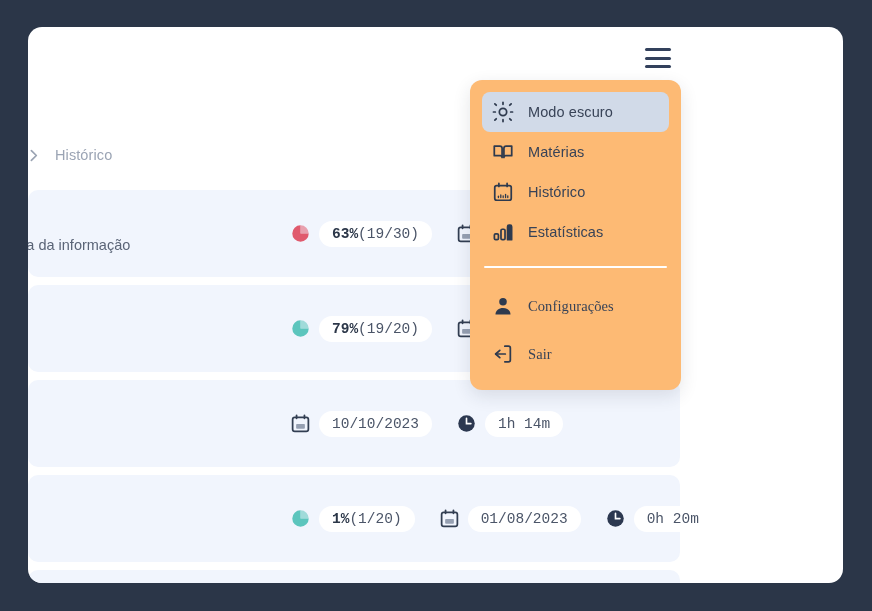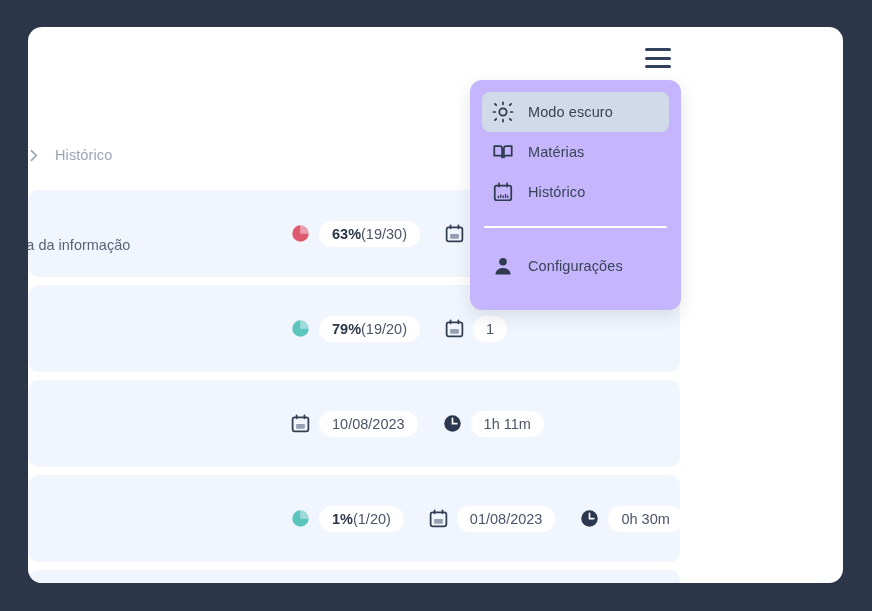--- a/index.html
+++ b/index.html
@@ -104,20 +104,21 @@
     margin-left: -32px;
   }
   .row-metrics {
     position: absolute;
     left: 262px; top: 50%;
     transform: translateY(-50%);
     display: flex;
     align-items: flex-end;
     gap: 0;
     white-space: nowrap;
+    font-family: Liberation Mono, monospace;
   }
   .metric {
     display: flex;
     align-items: center;
     gap: 8px;
     margin-right: 24px;
   }
   .pill {
     background: #ffffff;
     border-radius: 13px;
@@ -131,21 +132,21 @@
     color: #2b3648;
     font-weight: bold;
   }
   .mi { width: 21px; height: 21px; display: inline-flex; align-items: center; justify-content: center; flex: none; }
 
   
   .menu {
     position: absolute;
     left: 470px; top: 80px;
     width: 211px;
-    background: #c4b5fd;
+    background: #fdba74;
     border-radius: 12px;
     padding: 12px 12px 16px 12px;
     box-shadow: 0 6px 18px rgba(30,40,60,.12);
   }
   .menu-item {
     display: flex;
     align-items: center;
     gap: 14px;
     height: 40px;
     padding: 0 10px;
@@ -165,21 +166,21 @@
     display: inline-flex; align-items: center; justify-content: center;
     color: #2e3a4e;
     flex: none;
   }
   .menu-sep {
     height: 2px;
     background: #ffffff;
     margin: 14px 2px 18px 2px;
     border-radius: 2px;
   }
-  .menu-group-bottom .menu-item { height: 40px; }
+  .menu-group-bottom .menu-item { height: 40px; font-family: Liberation Serif, serif; }
   .menu-group-bottom .menu-item:first-child { margin-bottom: 8px; }
 </style>
 </head>
 <body>
 
 <div id="stage">
 
   <div class="app-card">
 
     <div class="topbar">
@@ -264,30 +265,30 @@
     <div class="row-metrics">
             <div class="metric">
         <span class="mi">
                 <svg width="21" height="21" viewBox="0 0 24 24" fill="none" stroke="#323e52" stroke-width="2" stroke-linecap="round">
                   <rect x="3" y="5" width="18" height="16" rx="2.4"></rect>
                   <line x1="7.5" y1="2.8" x2="7.5" y2="6"></line>
                   <line x1="16.5" y1="2.8" x2="16.5" y2="6"></line>
                   <rect x="7" y="12.5" width="10" height="5.4" rx="1" fill="#96a0b2" stroke="none"></rect>
                 </svg>
               </span>
-        <span class="pill">10/08/2023</span>
+        <span class="pill">10/10/2023</span>
       </div>
             <div class="metric">
         <span class="mi">
                 <svg width="21" height="21" viewBox="0 0 24 24">
                   <circle cx="12" cy="12" r="9.4" fill="#2c3850"></circle>
                   <path d="M12 6.2v6h5" stroke="#ffffff" stroke-width="1.9" fill="none" stroke-linecap="round"></path>
                 </svg>
               </span>
-        <span class="pill">1h 11m</span>
+        <span class="pill">1h 14m</span>
       </div>
           </div>
         </div>
         <div class="row-card">
     <div class="row-texts">
       <div class="row-title">ão</div>
       <div class="row-sub"></div>
     </div>
     <div class="row-metrics">
             <div class="metric">
@@ -310,21 +311,21 @@
               </span>
         <span class="pill">01/08/2023</span>
       </div>
             <div class="metric">
         <span class="mi">
                 <svg width="21" height="21" viewBox="0 0 24 24">
                   <circle cx="12" cy="12" r="9.4" fill="#2c3850"></circle>
                   <path d="M12 6.2v6h5" stroke="#ffffff" stroke-width="1.9" fill="none" stroke-linecap="round"></path>
                 </svg>
               </span>
-        <span class="pill">0h 30m</span>
+        <span class="pill">0h 20m</span>
       </div>
           </div>
         </div>
         <div class="row-card">
     <div class="row-texts">
       <div class="row-title"></div>
       <div class="row-sub"></div>
     </div>
     <div class="row-metrics"></div>
         </div>
@@ -369,28 +370,48 @@
                 <line x1="7" y1="16.5" x2="7" y2="18"></line>
                 <line x1="9.6" y1="15.2" x2="9.6" y2="18"></line>
                 <line x1="12.2" y1="16.2" x2="12.2" y2="18"></line>
                 <line x1="14.8" y1="14.6" x2="14.8" y2="18"></line>
                 <line x1="17.2" y1="16.2" x2="17.2" y2="18"></line>
               </g>
             </svg>
           </span>
       <span class="menu-label">Histórico</span>
         </div>
+        <div class="menu-item">
+          <span class="menu-icon">
+            <svg width="22" height="22" viewBox="0 0 24 24" fill="none" stroke="currentColor" stroke-width="1.9" stroke-linecap="round" stroke-linejoin="round">
+              <rect x="2.6" y="14" width="4.4" height="6.4" rx="1.4"></rect>
+              <rect x="9.8" y="9" width="4.4" height="11.4" rx="1.4"></rect>
+              <path d="M17 20.4V6.2a1.6 1.6 0 0 1 1.6-1.6h1.2a1.6 1.6 0 0 1 1.6 1.6v14.2z" fill="currentColor" stroke="currentColor"></path>
+            </svg>
+          </span>
+      <span class="menu-label">Estatísticas</span>
+        </div>
       </div>
     <div class="menu-sep"></div>
     <div class="menu-group-bottom" id="menu-secondary">
         <div class="menu-item">
           <span class="menu-icon">
             <svg width="22" height="22" viewBox="0 0 24 24" fill="currentColor">
               <circle cx="12" cy="7.3" r="4.1"></circle>
               <path d="M3.8 21.2c0-4.3 3.7-7.1 8.2-7.1s8.2 2.8 8.2 7.1z"></path>
             </svg>
           </span>
       <span class="menu-label">Configurações</span>
         </div>
+        <div class="menu-item">
+          <span class="menu-icon">
+            <svg width="22" height="22" viewBox="0 0 24 24" fill="none" stroke="currentColor" stroke-width="1.9" stroke-linecap="round" stroke-linejoin="round">
+              <path d="M14 3.5h4a2 2 0 0 1 2 2v13a2 2 0 0 1-2 2h-4"></path>
+              <polyline points="8.5 8 4 12 8.5 16"></polyline>
+              <line x1="4" y1="12" x2="14.5" y2="12"></line>
+            </svg>
+          </span>
+      <span class="menu-label">Sair</span>
+        </div>
       </div>
   </div>
 
 </div>
 
 </body></html>

